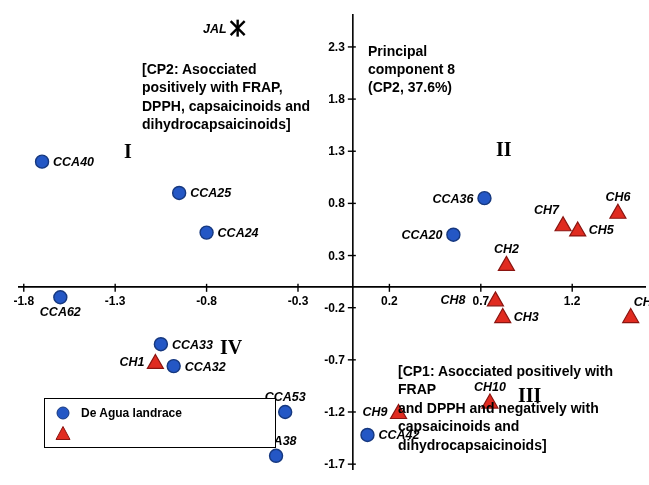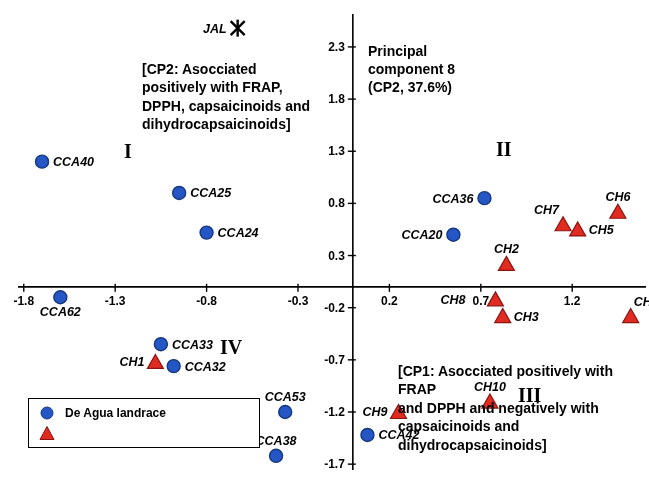--- a/index.html
+++ b/index.html
@@ -8,21 +8,21 @@
     position:relative;width:649px;height:485px;background:#ffffff;
     font-family:"Liberation Sans",sans-serif;overflow:hidden;color:#000;
   }
   #plot{position:absolute;left:0;top:0;}
   .tick{font:bold 12px "Liberation Sans",sans-serif;fill:#000;}
   .pt-label{font:italic bold 12.5px "Liberation Sans",sans-serif;fill:#000;}
   .note{position:absolute;font-weight:bold;font-size:14px;line-height:1.32;white-space:pre-line;}
   .axis-title{position:absolute;font-weight:bold;font-size:14px;line-height:1.3;white-space:pre-line;}
   .quadrant{position:absolute;font:bold 20px "Liberation Serif",serif;}
   .legend{
-    position:absolute;left:28px;top:398px;width:232px;
+    position:absolute;left:44px;top:398px;width:232px;
     border:1.5px solid #000;background:#fff;padding:4px 8px;box-sizing:border-box;
   }
   .legend-row{display:flex;align-items:center;gap:8px;height:20px;}
   .legend-label{font-weight:bold;font-size:12px;white-space:nowrap;}
 </style>
 </head>
 <body>
 
 <div id="figure">
 

